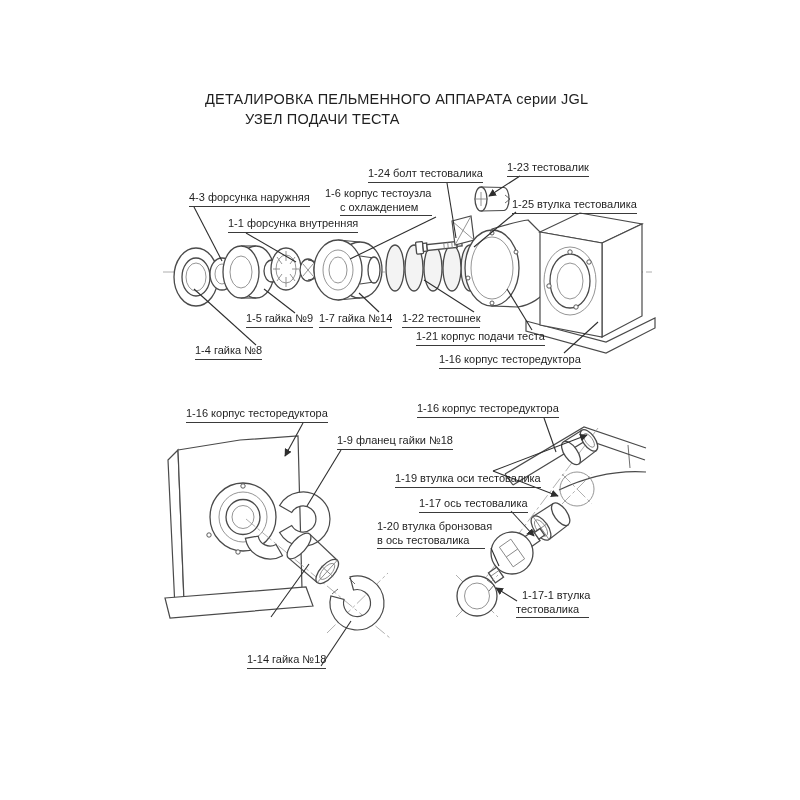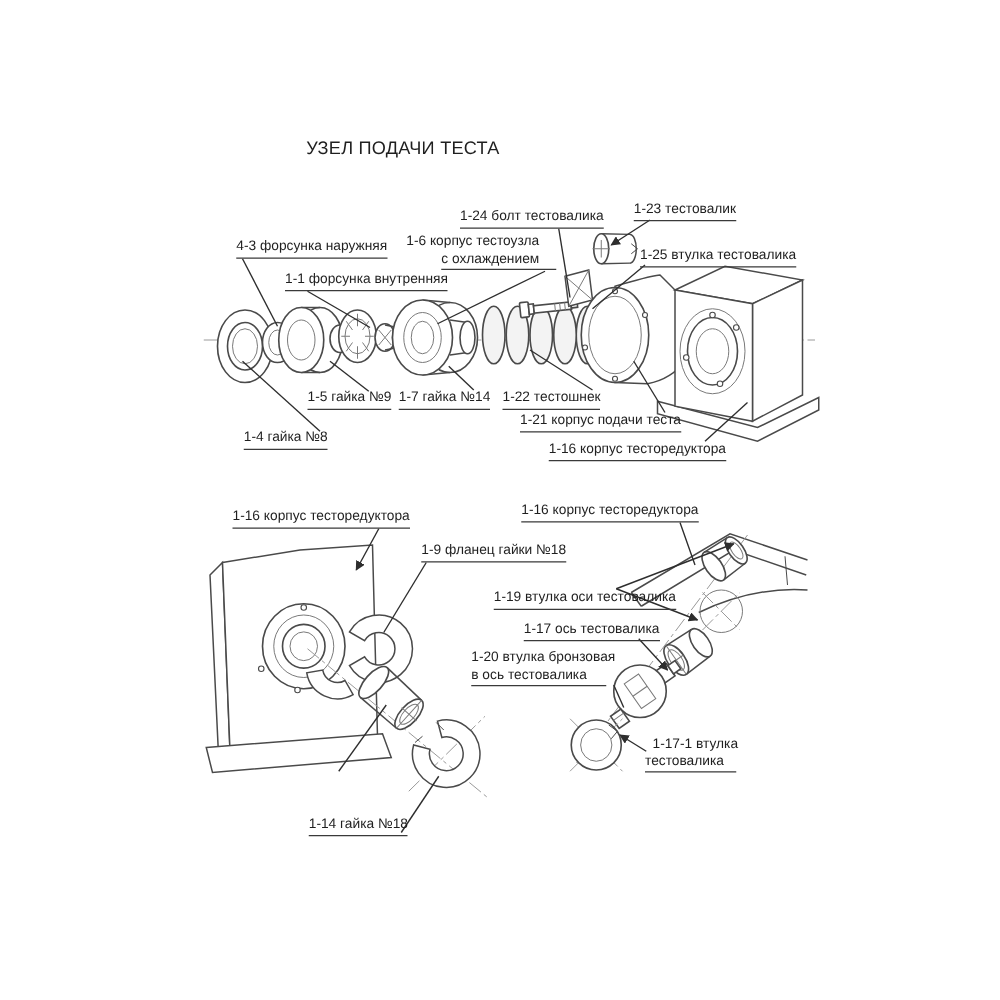--- a/index.html
+++ b/index.html
@@ -26,20 +26,21 @@
   .thin{stroke-width:.8;}
   .cl {stroke:var(--centerline);stroke-width:.8;fill:none;stroke-dasharray:12 3 3 3;}
   .ldr{stroke:var(--leader);stroke-width:1.1;fill:none;}
   .hole{fill:#fff;stroke:var(--ink);stroke-width:.9;}
 </style>
 </head>
 <body>
 
 <div id="page">
 
+  <div class="title-line" style="left:205px;top:91px;">ДЕТАЛИРОВКА ПЕЛЬМЕННОГО АППАРАТА серии JGL</div>
   <div class="title-line" style="left:245px;top:111px;">УЗЕЛ ПОДАЧИ ТЕСТА</div>
 
   <svg id="drawing" width="800" height="800" viewBox="0 0 800 800">
     <defs>
       <marker id="arw" viewBox="0 0 10 10" refX="9" refY="5" markerWidth="7" markerHeight="7" orient="auto-start-reverse">
           <path d="M0,0 L10,5 L0,10 z" fill="#2e2e2e"></path>
         </marker>
     </defs>
 
     <g>
@@ -289,21 +290,21 @@
   </svg>
 
   <div class="lbl" style="left:368px;top:167px;">
     <span class="u">1-24 болт тестовалика</span></div>
   <div class="lbl" style="left:507px;top:161px;">
     <span class="u">1-23 тестовалик</span></div>
   <div class="lbl" style="left:189px;top:191px;">
     <span class="u">4-3 форсунка наружняя</span></div>
   <div class="lbl" style="left:325px;top:187px;">
     <span class="ln">1-6 корпус тестоузла</span>
-    <span class="u" style="margin-left:28px;padding-right:14px;">с охлаждением</span></div>
+    <span class="u" style="margin-left:15px;padding-right:14px;">с охлаждением</span></div>
   <div class="lbl" style="left:512px;top:198px;">
     <span class="u">1-25 втулка тестовалика</span></div>
   <div class="lbl" style="left:228px;top:217px;">
     <span class="u">1-1 форсунка внутренняя</span></div>
   <div class="lbl" style="left:246px;top:312px;">
     <span class="u">1-5 гайка №9</span></div>
   <div class="lbl" style="left:319px;top:312px;">
     <span class="u">1-7 гайка №14</span></div>
   <div class="lbl" style="left:402px;top:312px;">
     <span class="u">1-22 тестошнек</span></div>

